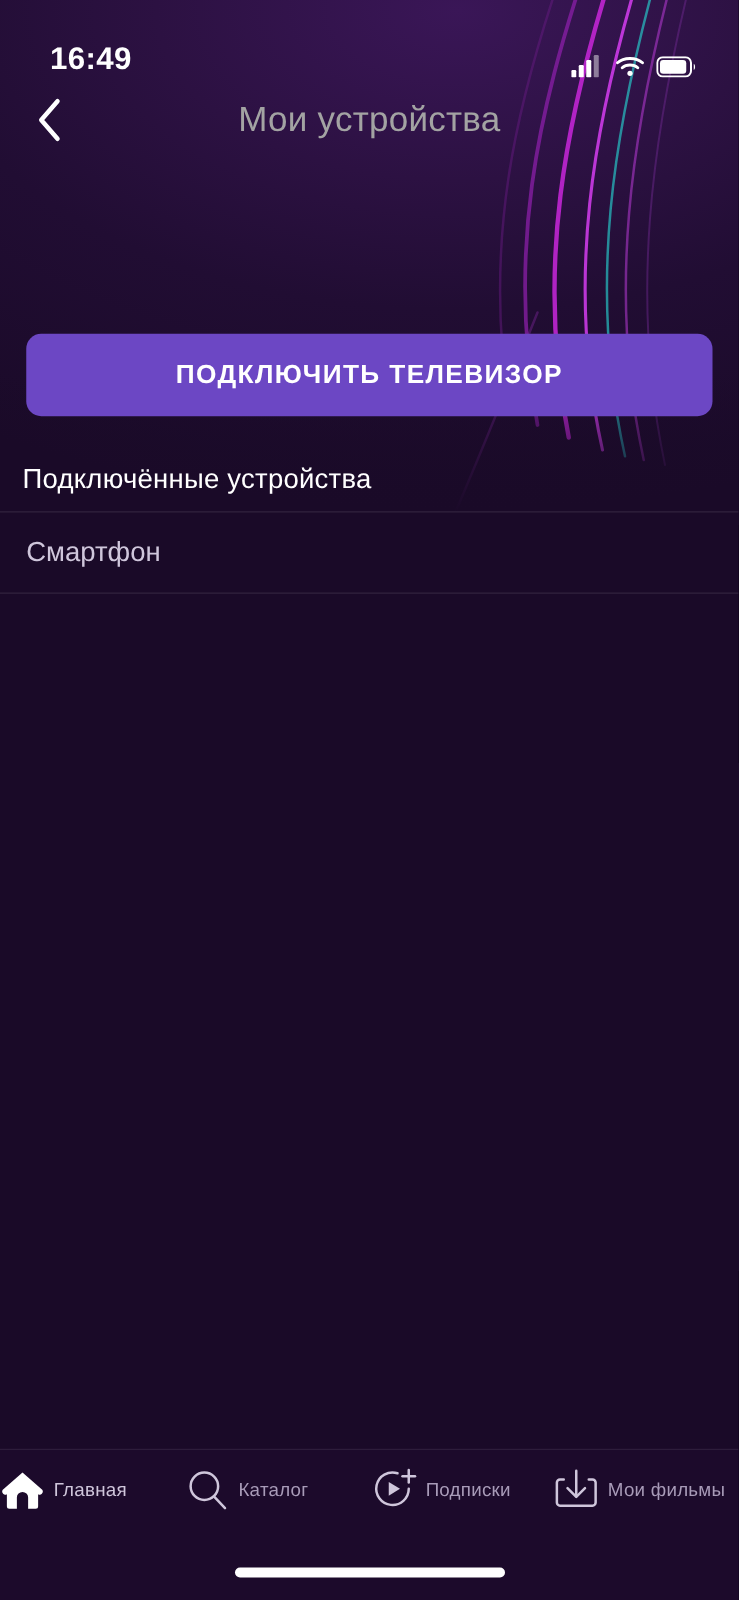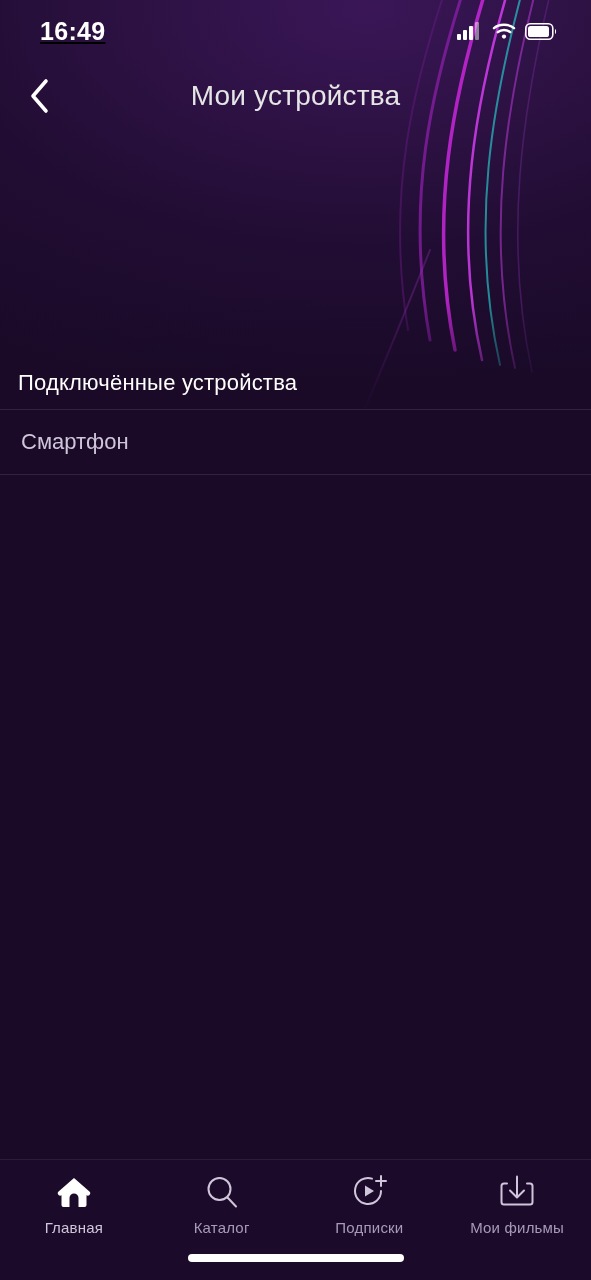--- a/index.html
+++ b/index.html
@@ -43,26 +43,25 @@
     height: 420px;
   }
 
   
   .statusbar {
     position: absolute;
     left: 0; top: 0;
     width: 591px;
     height: 62px;
     display: flex;
-    align-items: center;
+    align-items: flex-end;
     justify-content: space-between;
     padding: 0 34px 0 40px;
     box-sizing: border-box;
     z-index: 6;
-    text-decoration: underline;
   }
   .status-time {
     color: #ffffff;
     font-size: 25px;
     font-weight: bold;
     letter-spacing: 0.3px;
   }
   .status-icons {
     display: flex;
     align-items: center;
@@ -88,21 +87,21 @@
     cursor: pointer;
   }
   .nav-title {
     position: absolute;
     left: 0; top: 0;
     width: 591px;
     height: 68px;
     display: flex;
     align-items: center;
     justify-content: center;
-    color: #e5e5e5;
+    color: #a3a3a3;
     font-size: 28px;
     font-weight: normal;
     letter-spacing: 0.2px;
   }
 
   
   .description {
     position: absolute;
     left: 21px; top: 140px;
     width: 552px;
@@ -176,21 +175,20 @@
     background: #1c0a2b;
     border-top: 1px solid rgba(255,255,255,0.08);
     display: flex;
     align-items: flex-start;
     z-index: 8;
   }
   .tab {
     flex: 1;
     padding-top: 12px;
     display: flex;
-    flex-direction: column;
     align-items: center;
     gap: 7px;
     cursor: pointer;
   }
   .tab-icon {
     height: 40px;
     display: flex;
     align-items: center;
     justify-content: center;
   }
@@ -258,20 +256,21 @@
   <div class="navbar">
     <div class="back-btn">
       <svg width="26" height="40" viewBox="0 0 26 40">
         <path d="M19 5 L6 20 L19 35" fill="none" stroke="#ffffff" stroke-width="3.6" stroke-linecap="round" stroke-linejoin="round"></path>
       </svg>
     </div>
     <div class="nav-title">Мои устройства</div>
   </div>
 
 
+  <button class="cta-button">ПОДКЛЮЧИТЬ ТЕЛЕВИЗОР</button>
 
   <div class="section-title">Подключённые устройства</div>
 
   <div class="device-list">
     <div class="device-row">
       <span class="device-type">Смартфон</span>
     </div>
   </div>
 
   <div class="tabbar">

